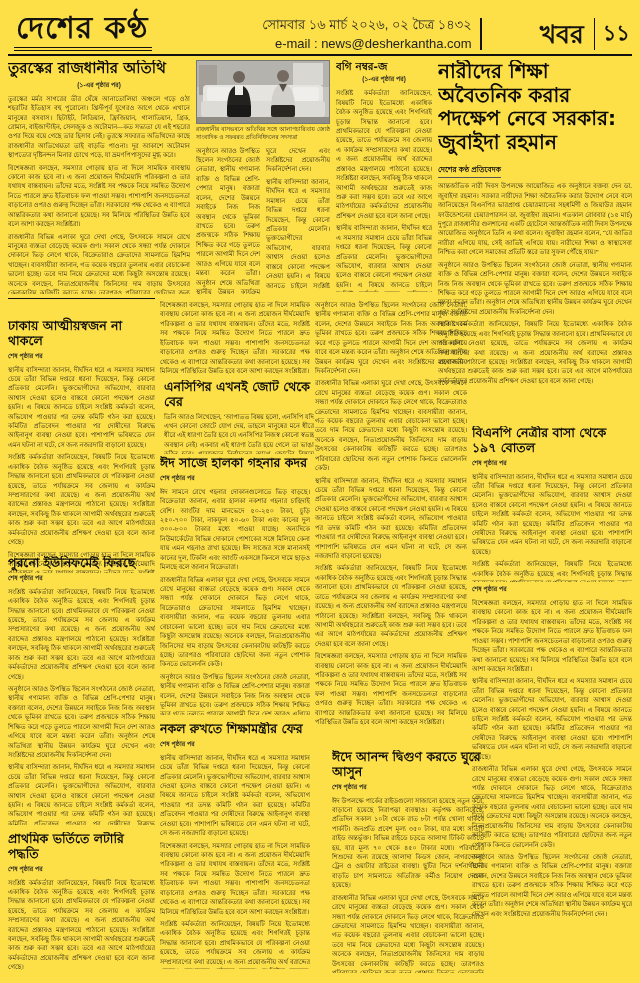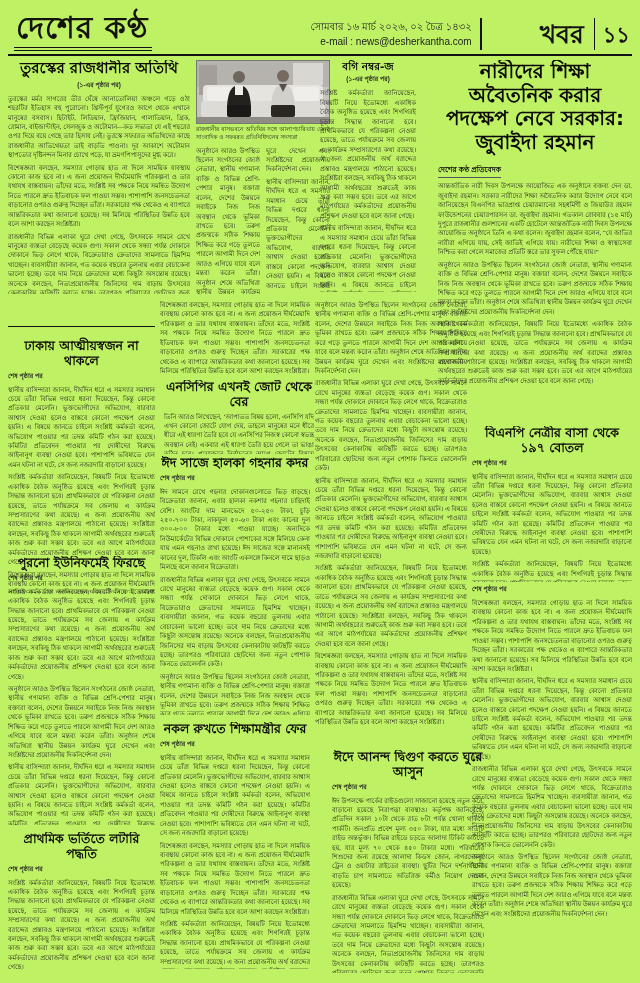--- a/index.html
+++ b/index.html
@@ -4,52 +4,52 @@
 <style>
   html,body{margin:0;padding:0;}
   body{
     width:640px;height:983px;
     background:#e9e7e2;
     font-family:"Liberation Serif","DejaVu Serif",serif;
     color:#151310;
   }
   .page{
     position:relative;width:640px;height:983px;
-    background:#bef264;overflow:hidden;
+    background:#fde047;overflow:hidden;
   }
   
   .masthead{
     position:absolute;left:14px;top:12px;
     font-family:"DejaVu Sans","Liberation Sans",sans-serif;
     font-weight:900;font-size:30px;line-height:1.05;
     letter-spacing:1px;
     padding:0 4px 3px 2px;
     border-bottom:4px double #111;
   }
   .hdr-right{
     position:absolute;right:10px;top:16px;height:36px;
     display:flex;align-items:center;gap:8px;
   }
-  .dates{ text-align:right;font-size:10px;line-height:1.5;color:#222;
+  .dates{ text-align:right;font-size:13px;line-height:1.5;color:#222;
     font-family:"Liberation Sans","DejaVu Sans",sans-serif;}
   .vsep{ width:2px;height:32px;background:#111;}
   .vsep.thin{width:1px;}
   .section{
     font-family:"DejaVu Sans","Liberation Sans",sans-serif;
     font-weight:900;font-size:25px;line-height:1;padding:0 2px;margin-left:48px;
   }
   .pageno{ font-size:21px;font-weight:700;line-height:1;
-    font-family:Liberation Sans, sans-serif;}
+    font-family:Liberation Mono, monospace;}
   .toprule{ position:absolute;left:8px;right:8px;top:54px;height:2px;background:#111;}
   
   .blk{ position:absolute;overflow:hidden;background:transparent;}
-  .blk.ruled{ border-top:1.5px solid #111;padding-top:12px;margin-top:28px;}
+  .blk.ruled{ border-top:1.5px solid #111;padding-top:20px;}
   .hl{
     font-family:"DejaVu Sans","Liberation Sans",sans-serif;
-    font-weight:900;text-align:center;margin:0 0 2px 0;line-height:1.18;color:#0c0b09;
+    font-weight:900;margin:0 0 2px 0;line-height:1.18;color:#0c0b09;
   }
   .hl-lg{font-size:15px;}
   .hl-xl{font-size:20px;margin-bottom:4px;}
   .hl-md{font-size:12.5px;}
   .hl-sm{font-size:10.5px;}
   .cont{
     font-size:6.3px;font-weight:700;text-align:center;margin:0 0 3px 0;
     font-family:"Liberation Sans","DejaVu Sans",sans-serif;color:#222;
   }
   .cont.left{text-align:left;}
@@ -123,21 +123,21 @@
         <rect x="0" y="56" width="132" height="6" fill="#8f8c86"></rect>
       </svg>
     </div>
     <figcaption>রাজধানীর বাসভবনে অতিথির সঙ্গে আলাপচারিতায় জ্যেষ্ঠ সাংবাদিক ও সফররত প্রতিনিধিদলের সদস্যরা</figcaption>
     <div class="body two-col" style="height:152px;">
       <p>অনুষ্ঠানে আরও উপস্থিত ছিলেন সংগঠনের জ্যেষ্ঠ নেতারা, স্থানীয় গণ্যমান্য ব্যক্তি ও বিভিন্ন শ্রেণি-পেশার মানুষ। বক্তারা বলেন, দেশের উন্নয়নে সবাইকে নিজ নিজ অবস্থান থেকে ভূমিকা রাখতে হবে। তরুণ প্রজন্মকে সঠিক শিক্ষায় শিক্ষিত করে গড়ে তুলতে পারলে আগামী দিনে দেশ আরও এগিয়ে যাবে বলে মন্তব্য করেন তাঁরা। অনুষ্ঠান শেষে অতিথিরা স্থানীয় উন্নয়ন কার্যক্রম ঘুরে দেখেন এবং সংশ্লিষ্টদের প্রয়োজনীয় দিকনির্দেশনা দেন।</p>
       <p>স্থানীয় বাসিন্দারা জানান, দীর্ঘদিন ধরে এ সমস্যার সমাধান চেয়ে তাঁরা বিভিন্ন দপ্তরে ধরনা দিয়েছেন, কিন্তু কোনো প্রতিকার মেলেনি। ভুক্তভোগীদের অভিযোগ, বারবার আশ্বাস দেওয়া হলেও বাস্তবে কোনো পদক্ষেপ নেওয়া হয়নি। এ বিষয়ে জানতে চাইলে সংশ্লিষ্ট কর্মকর্তা বলেন, অভিযোগ পাওয়ার পর তদন্ত কমিটি গঠন করা হয়েছে। কমিটির প্রতিবেদন পাওয়ার পর দোষীদের বিরুদ্ধে আইনানুগ ব্যবস্থা নেওয়া হবে। পাশাপাশি ভবিষ্যতে যেন এমন ঘটনা না ঘটে, সে জন্য নজরদারি বাড়ানো হয়েছে।</p>
     </div>
   </figure>
 
-  <article class="blk" style="left:320px;top:60px;width:96px;height:238px;">
+  <article class="blk" style="left:336px;top:60px;width:96px;height:238px;">
     <h2 class="hl hl-sm">বগি নম্বর-জ</h2>
     <div class="cont">(১-এর পৃষ্ঠার পর)</div>
     <div class="body" style="height:204px;">
       <p>সংশ্লিষ্ট কর্মকর্তারা জানিয়েছেন, বিষয়টি নিয়ে ইতোমধ্যে একাধিক বৈঠক অনুষ্ঠিত হয়েছে এবং শিগগিরই চূড়ান্ত সিদ্ধান্ত জানানো হবে। প্রাথমিকভাবে যে পরিকল্পনা নেওয়া হয়েছে, তাতে পর্যায়ক্রমে সব জেলায় এ কার্যক্রম সম্প্রসারণের কথা রয়েছে। এ জন্য প্রয়োজনীয় অর্থ বরাদ্দের প্রস্তাবও মন্ত্রণালয়ে পাঠানো হয়েছে। সংশ্লিষ্টরা বলছেন, সবকিছু ঠিক থাকলে আগামী অর্থবছরের শুরুতেই কাজ শুরু করা সম্ভব হবে। তবে এর আগে মাঠপর্যায়ের কর্মকর্তাদের প্রয়োজনীয় প্রশিক্ষণ দেওয়া হবে বলে জানা গেছে।</p>
       <p>স্থানীয় বাসিন্দারা জানান, দীর্ঘদিন ধরে এ সমস্যার সমাধান চেয়ে তাঁরা বিভিন্ন দপ্তরে ধরনা দিয়েছেন, কিন্তু কোনো প্রতিকার মেলেনি। ভুক্তভোগীদের অভিযোগ, বারবার আশ্বাস দেওয়া হলেও বাস্তবে কোনো পদক্ষেপ নেওয়া হয়নি। এ বিষয়ে জানতে চাইলে সংশ্লিষ্ট কর্মকর্তা বলেন, অভিযোগ পাওয়ার পর তদন্ত কমিটি গঠন করা হয়েছে। কমিটির প্রতিবেদন পাওয়ার পর দোষীদের বিরুদ্ধে আইনানুগ ব্যবস্থা নেওয়া হবে। পাশাপাশি ভবিষ্যতে যেন এমন ঘটনা না ঘটে, সে জন্য নজরদারি বাড়ানো হয়েছে।</p>
     </div>
   </article>
 
   <article class="blk" style="left:438px;top:60px;width:194px;height:364px;">
     <h2 class="hl hl-xl">নারীদের শিক্ষা অবৈতনিক করার পদক্ষেপ নেবে সরকার: জুবাইদা রহমান</h2>

